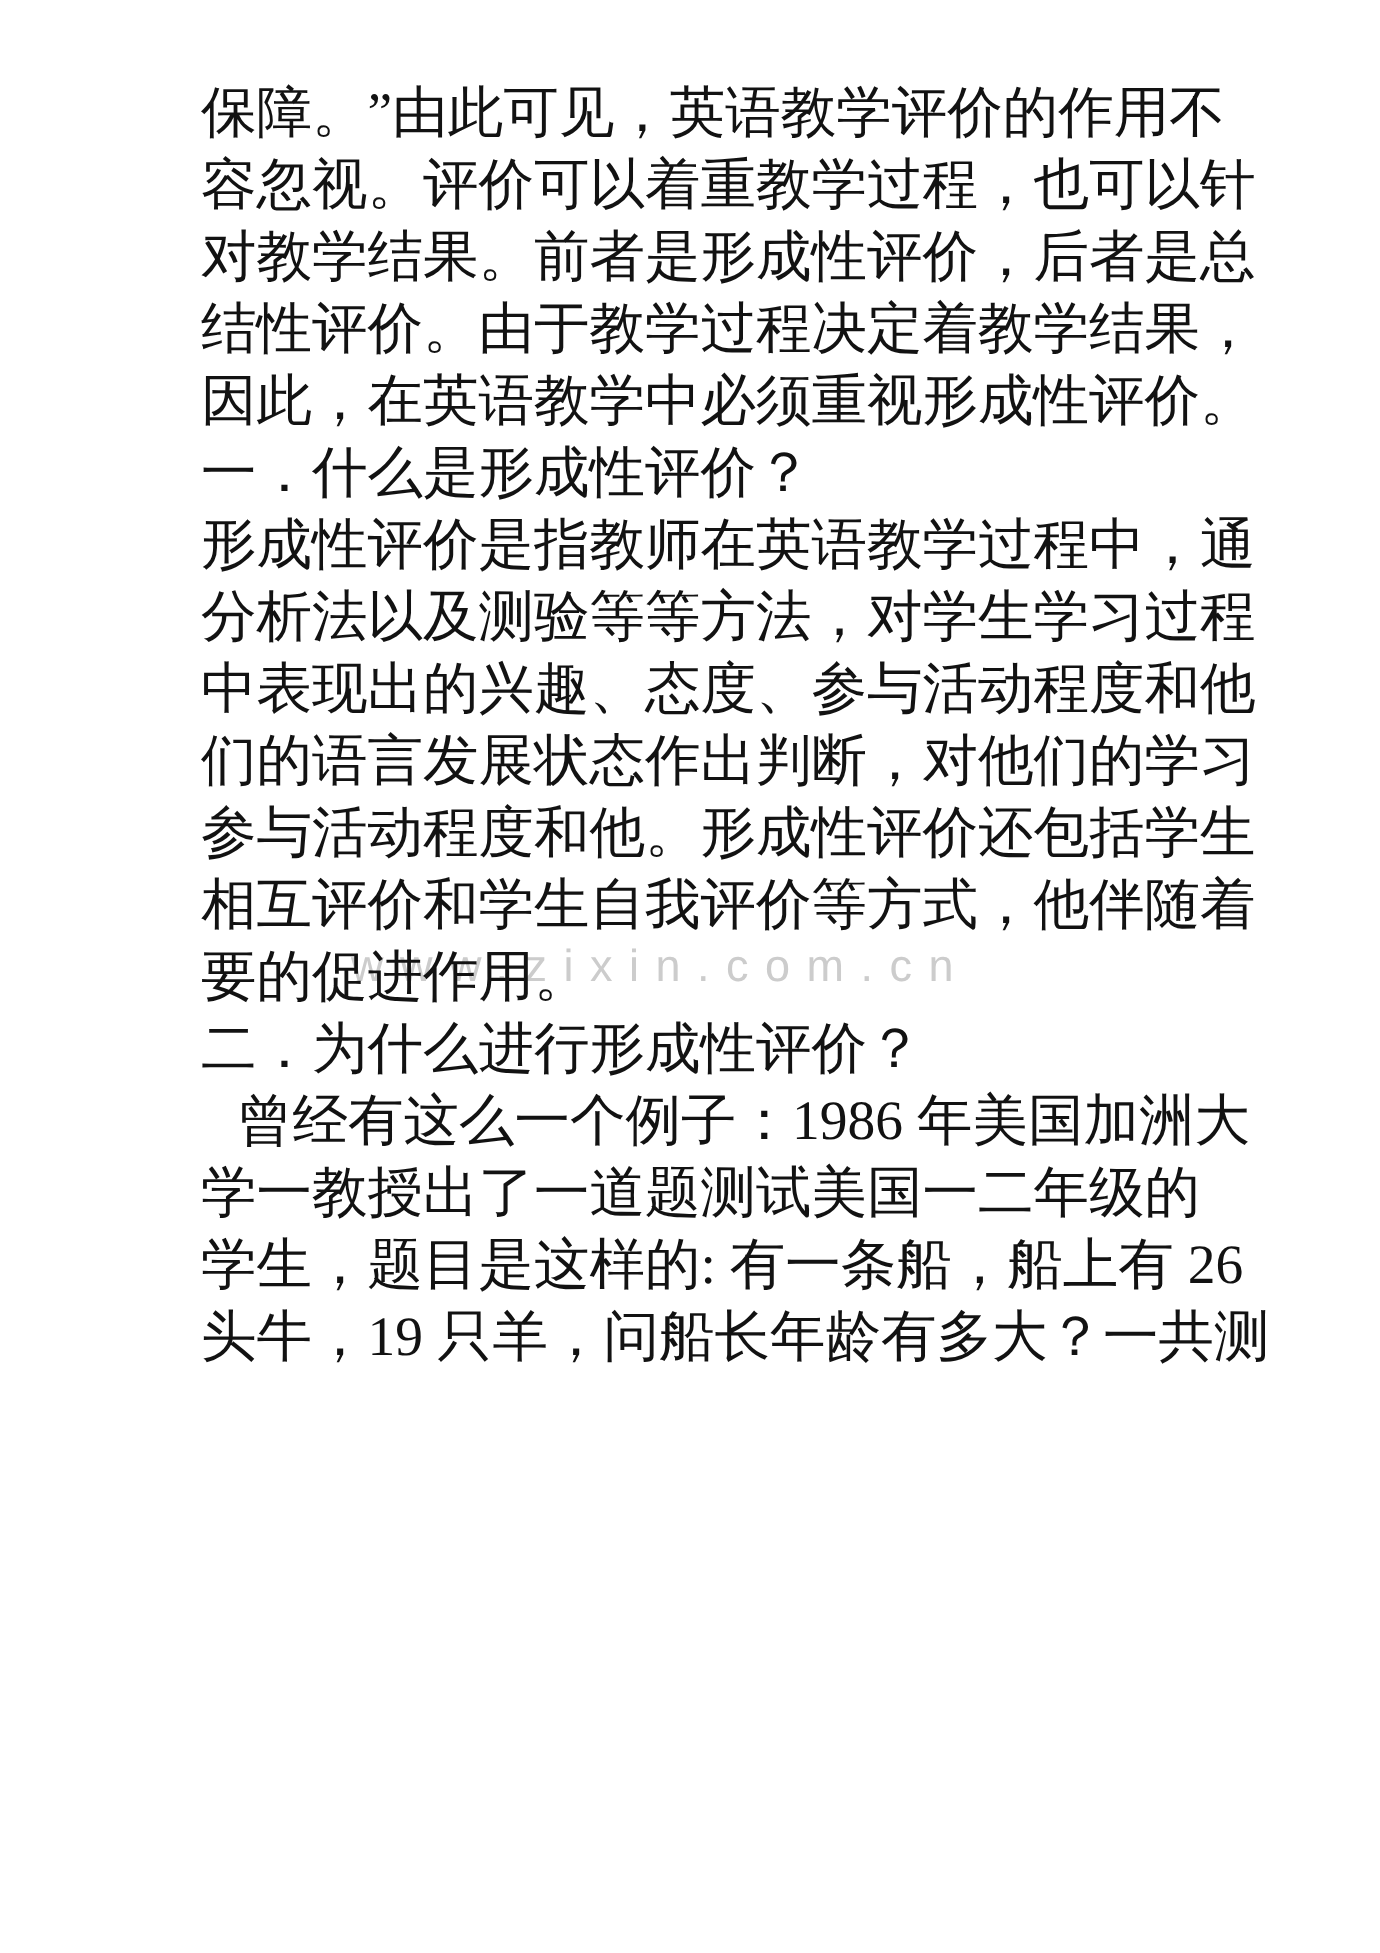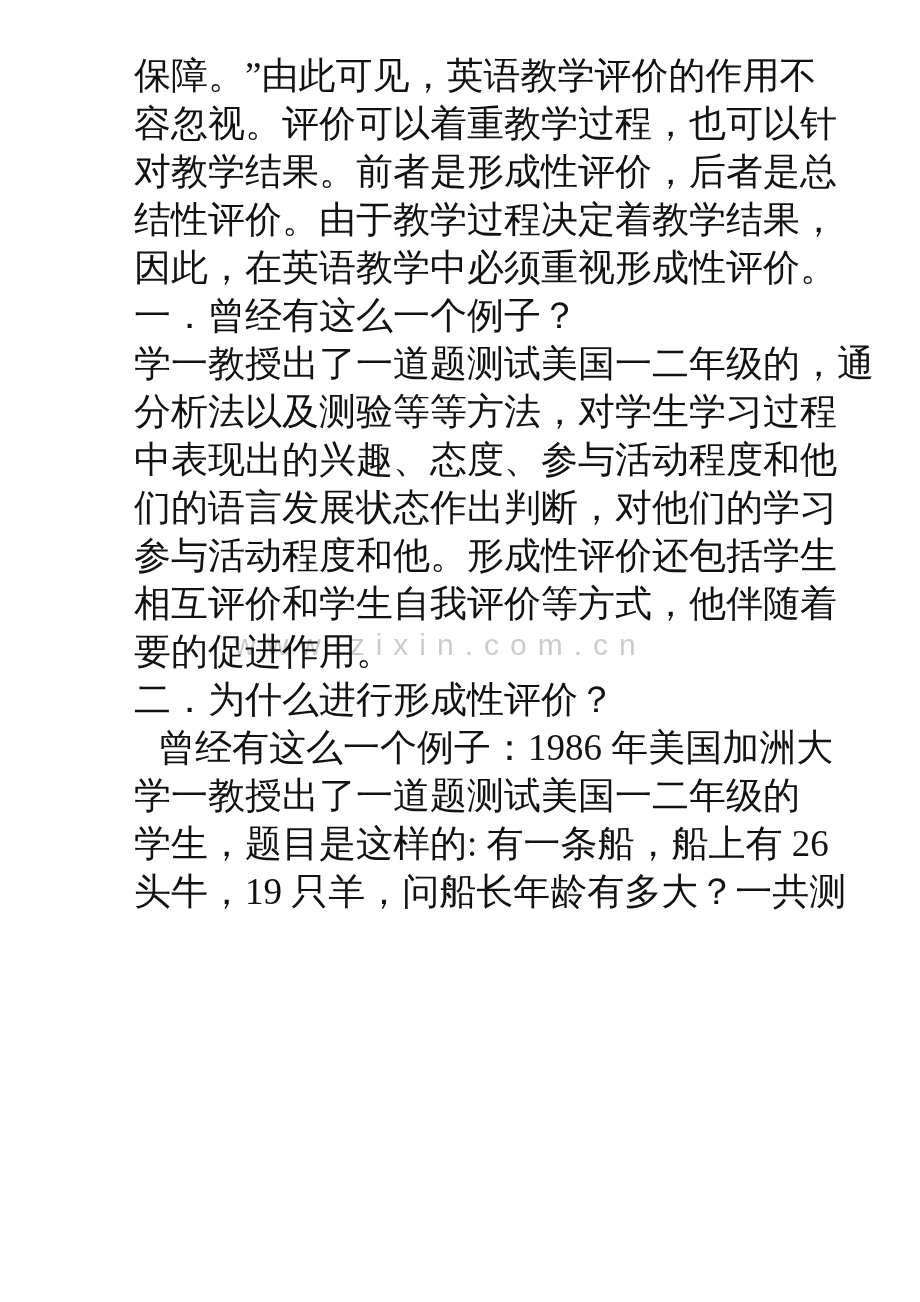--- a/index.html
+++ b/index.html
@@ -49,22 +49,22 @@
 <body style="background: rgb(255, 255, 255);">
 
 <div class="page">
   <div class="watermark" style="color: rgb(204, 204, 204);">www.zixin.com.cn</div>
   <div class="text-block" style="color: rgb(18, 18, 18);">
       <div class="line">保障。”由此可见，英语教学评价的作用不</div>
       <div class="line">容忽视。评价可以着重教学过程，也可以针</div>
       <div class="line">对教学结果。前者是形成性评价，后者是总</div>
       <div class="line">结性评价。由于教学过程决定着教学结果，</div>
       <div class="line">因此，在英语教学中必须重视形成性评价。</div>
-      <div class="line">一．曾经有这么一个例子？</div>
-      <div class="line">学一教授出了一道题测试美国一二年级的，通</div>
+      <div class="line">一．什么是形成性评价？</div>
+      <div class="line">形成性评价是指教师在英语教学过程中，通</div>
       <div class="line">分析法以及测验等等方法，对学生学习过程</div>
       <div class="line">中表现出的兴趣、态度、参与活动程度和他</div>
       <div class="line">们的语言发展状态作出判断，对他们的学习</div>
       <div class="line">参与活动程度和他。形成性评价还包括学生</div>
       <div class="line">相互评价和学生自我评价等方式，他伴随着</div>
       <div class="line">要的促进作用。</div>
       <div class="line">二．为什么进行形成性评价？</div>
       <div class="line indent">曾经有这么一个例子：1986 年美国加洲大</div>
       <div class="line">学一教授出了一道题测试美国一二年级的</div>
       <div class="line">学生，题目是这样的: 有一条船，船上有 26</div>

